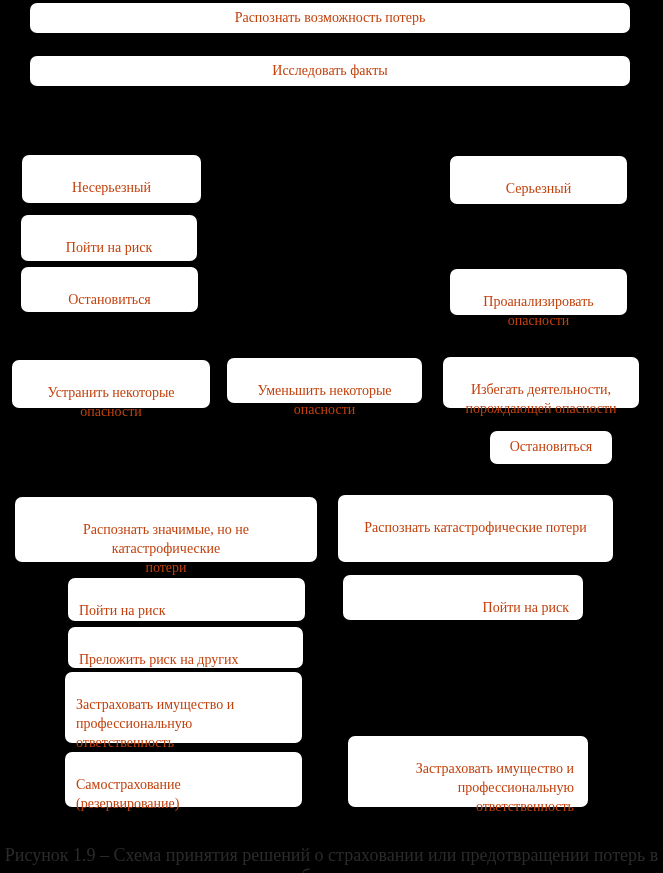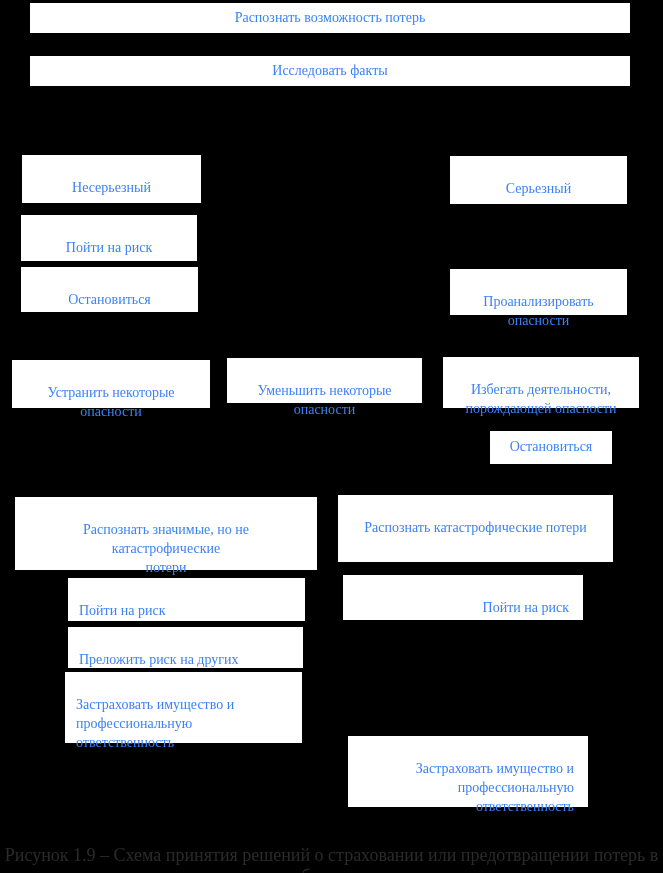--- a/index.html
+++ b/index.html
@@ -6,25 +6,26 @@
   .stage{
     position:relative;
     width:663px;height:873px;
     background:#000000;
     font-family:"Liberation Serif", serif;
     overflow:hidden;
   }
   .fbox{
     position:absolute;
     background:#ffffff;
-    color:#3b82f6;
+    color:#c2410c;
     font-size:14px;
     line-height:19px;
     white-space:pre-line;
     box-sizing:border-box;
+    border-radius:7px;
   }
   .al-c{text-align:center;}
   .al-l{text-align:left;padding-left:11px;}
   .al-r{text-align:right;padding-right:14px;}
   .pt{padding-top:23px;}
   .band{line-height:30px;} 
   .caption{
     position:absolute;
     left:0;right:0;
     text-align:center;
@@ -58,34 +59,36 @@
 опасности</div>
 
   <div class="fbox al-c pt" style="left:227px;top:358px;width:195px;height:45px;">Уменьшить некоторые
 опасности</div>
 
   <div class="fbox al-c pt" style="left:443px;top:357px;width:196px;height:51px;">Избегать деятельности,
 порождающей опасности</div>
 
   <div class="fbox al-c" style="left:490px;top:431px;width:122px;height:33px;line-height:31px;">Остановиться</div>
 
-  <div class="fbox al-c pt" style="left:15px;top:497px;width:302px;height:73px;">Распознать  значимые, но не
+  <div class="fbox al-c pt" style="left:15px;top:497px;width:302px;height:65px;">Распознать  значимые, но не
 катастрофические
 потери</div>
 
   <div class="fbox al-c pt" style="left:338px;top:495px;width:275px;height:67px;">Распознать  катастрофические потери</div>
 
   <div class="fbox al-l pt" style="left:68px;top:578px;width:237px;height:43px;">Пойти на риск</div>
 
   <div class="fbox al-l pt" style="left:68px;top:627px;width:235px;height:41px;">Преложить риск на других</div>
 
   <div class="fbox al-l pt" style="left:65px;top:672px;width:237px;height:71px;">Застраховать имущество и
 профессиональную
 ответственность</div>
 
+  <div class="fbox al-l pt" style="left:65px;top:752px;width:237px;height:55px;">Самострахование
+(резервирование)</div>
 
   <div class="fbox al-r pt" style="left:343px;top:575px;width:240px;height:45px;">Пойти на риск</div>
 
   <div class="fbox al-r pt" style="left:348px;top:736px;width:240px;height:71px;">Застраховать имущество и
 профессиональную
 ответственность</div>
 
   <div class="caption" style="top:845px;">Рисунок 1.9 – Схема принятия решений о страховании или предотвращении потерь в бизнесе</div>
 
 </div>

